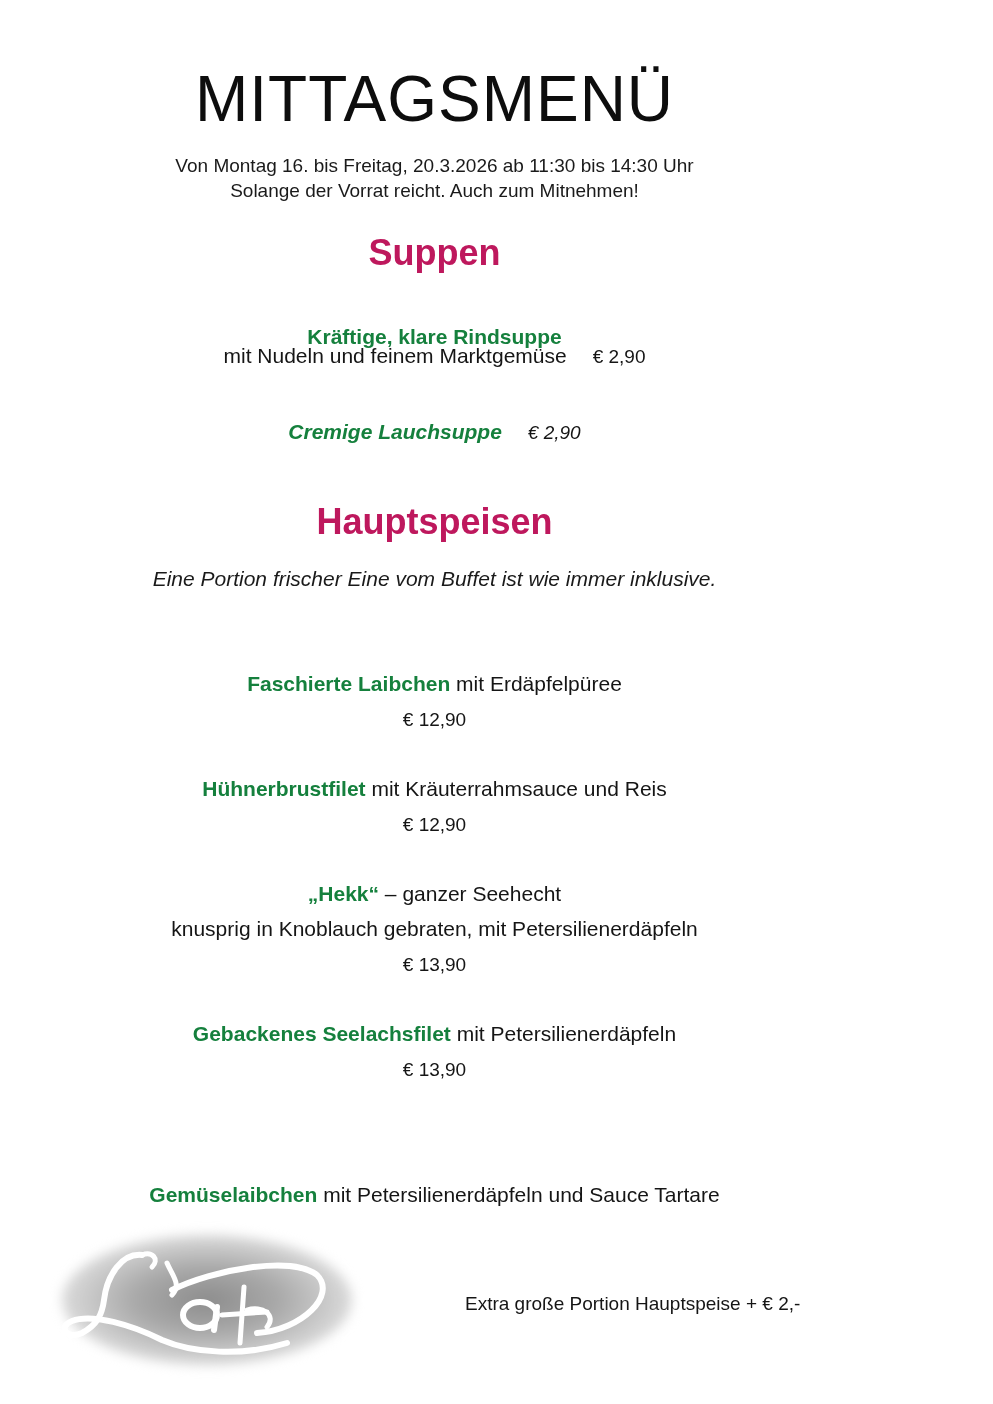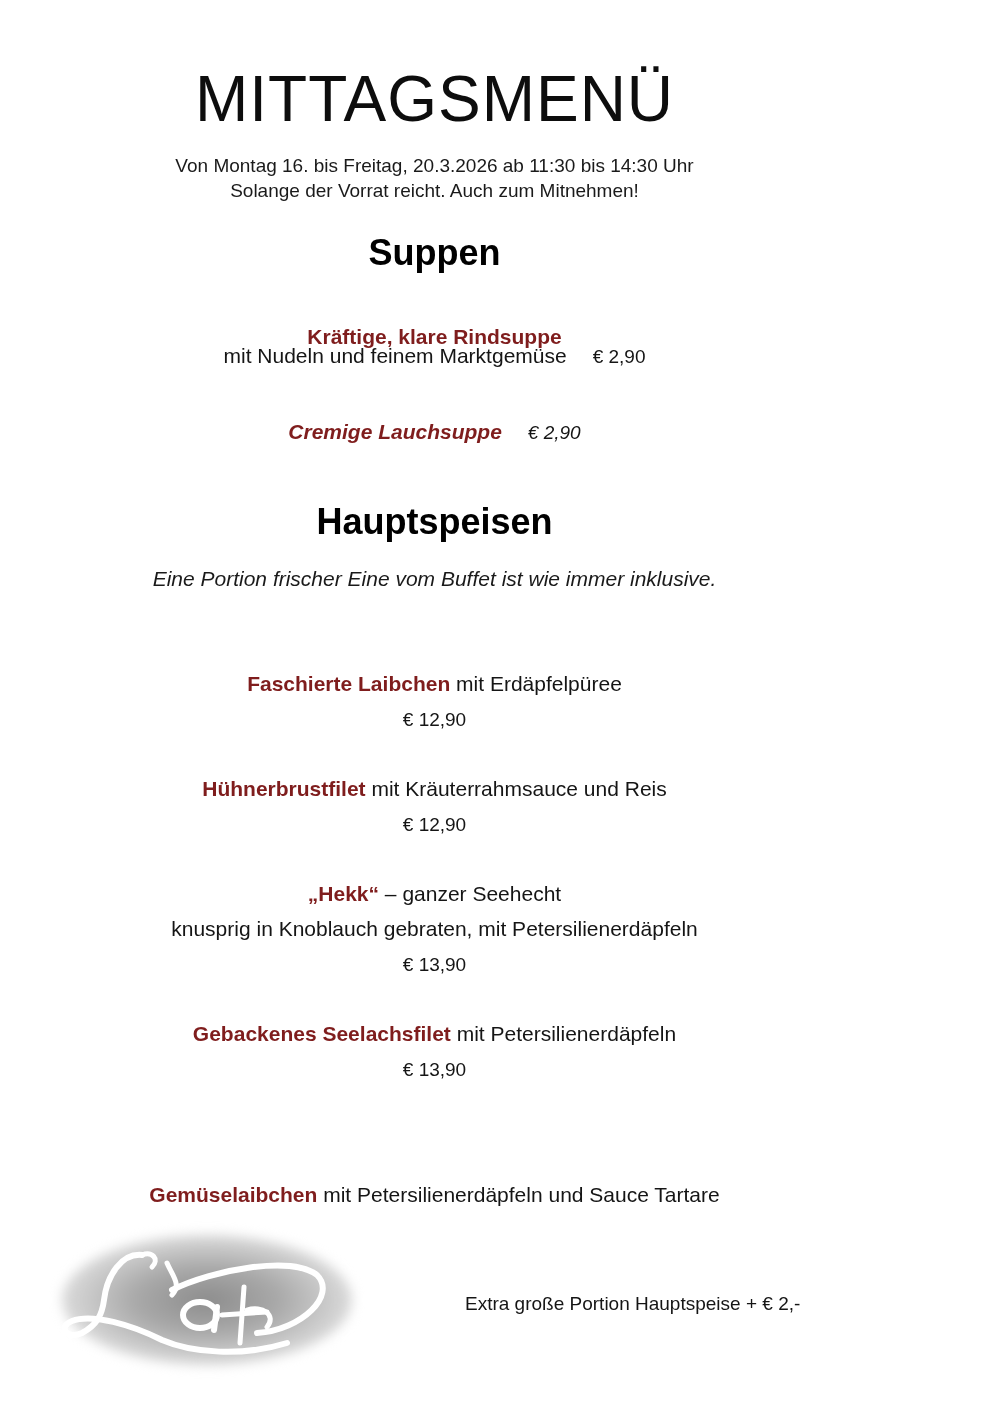--- a/index.html
+++ b/index.html
@@ -38,39 +38,39 @@
       font-size: 19px;
       line-height: 24px;
       color: #1a1a1a;
     }
     .sub1 { top: 154px; }
     .sub2 { top: 179px; }
     .section-heading {
       font-size: 36px;
       font-weight: bold;
       line-height: 44px;
-      color: #000000;
+      color: #be185d;
     }
     .h-suppen { top: 231px; }
     .h-haupt { top: 500px; }
     .note {
       top: 565px;
       font-size: 21px;
       font-style: italic;
       line-height: 28px;
       color: #1a1a1a;
     }
     .dish-line {
       font-size: 21px;
       line-height: 28px;
       color: #151515;
     }
     .dish-line b {
       font-weight: bold;
-      color: #7f1d1d;
+      color: #15803d;
     }
     .price {
       font-size: 19px;
       line-height: 26px;
       color: #151515;
     }
     .gap {
       display: inline-block;
       width: 26px;
     }

